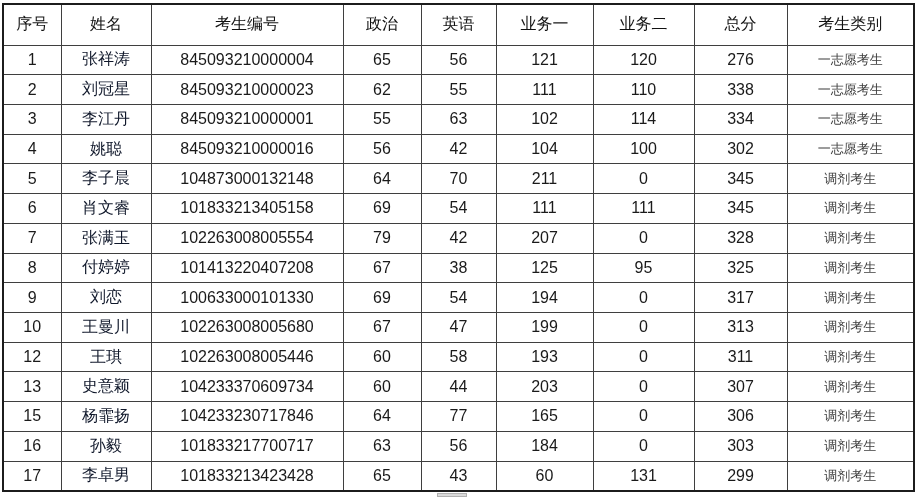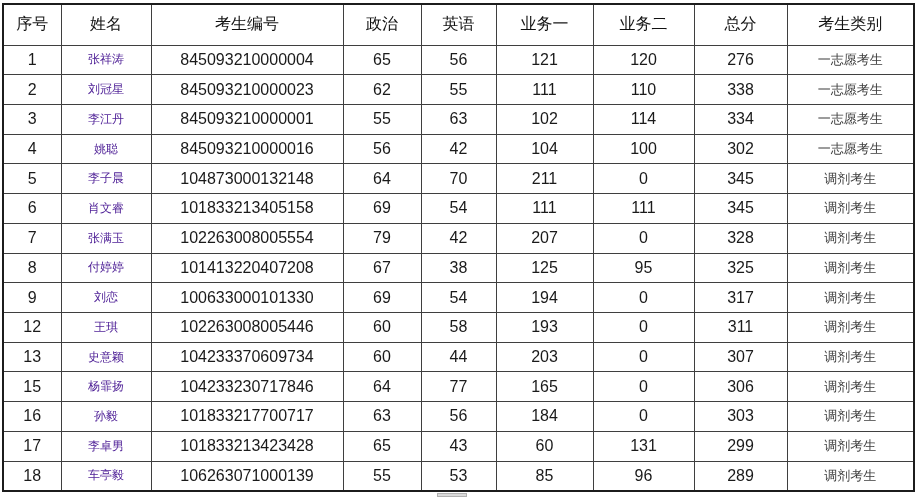--- a/index.html
+++ b/index.html
@@ -45,22 +45,22 @@
     color: #111111;
     background: #ffffff;
   }
   td.num {
     font-family: "Liberation Sans", "DejaVu Sans", sans-serif;
     font-size: 16px;
     color: #1a1a1a;
   }
   td.cn {
     font-family: Liberation Mono, monospace;
-    font-size: 12px;
-    color: #4c1d95;
+    font-size: 16px;
+    color: #0f172a;
   }
   td.cat {
     font-family: "Liberation Serif", "DejaVu Serif", serif;
     font-size: 13px;
     color: #3d3d3d;
   }
   
   col.c-no   { width: 58px; }
   col.c-name { width: 90px; }
   col.c-id   { width: 192px; }
@@ -213,20 +213,31 @@
       <td class="cn">刘恋</td>
       <td class="num">100633000101330</td>
       <td class="num">69</td>
       <td class="num">54</td>
       <td class="num">194</td>
       <td class="num">0</td>
       <td class="num">317</td>
       <td class="cat">调剂考生</td>
     </tr>
 
+    <tr class="data-row">
+      <td class="num">10</td>
+      <td class="cn">王曼川</td>
+      <td class="num">102263008005680</td>
+      <td class="num">67</td>
+      <td class="num">47</td>
+      <td class="num">199</td>
+      <td class="num">0</td>
+      <td class="num">313</td>
+      <td class="cat">调剂考生</td>
+    </tr>
 
 
     <tr class="data-row">
       <td class="num">12</td>
       <td class="cn">王琪</td>
       <td class="num">102263008005446</td>
       <td class="num">60</td>
       <td class="num">58</td>
       <td class="num">193</td>
       <td class="num">0</td>
@@ -276,29 +287,18 @@
       <td class="cn">李卓男</td>
       <td class="num">101833213423428</td>
       <td class="num">65</td>
       <td class="num">43</td>
       <td class="num">60</td>
       <td class="num">131</td>
       <td class="num">299</td>
       <td class="cat">调剂考生</td>
     </tr>
 
-    <tr class="data-row">
-      <td class="num">18</td>
-      <td class="cn">车亭毅</td>
-      <td class="num">106263071000139</td>
-      <td class="num">55</td>
-      <td class="num">53</td>
-      <td class="num">85</td>
-      <td class="num">96</td>
-      <td class="num">289</td>
-      <td class="cat">调剂考生</td>
-    </tr>
   </tbody>
   </table>
 
   <div class="bottom-artifact"></div>
 
 </div>
 
 </body></html>

